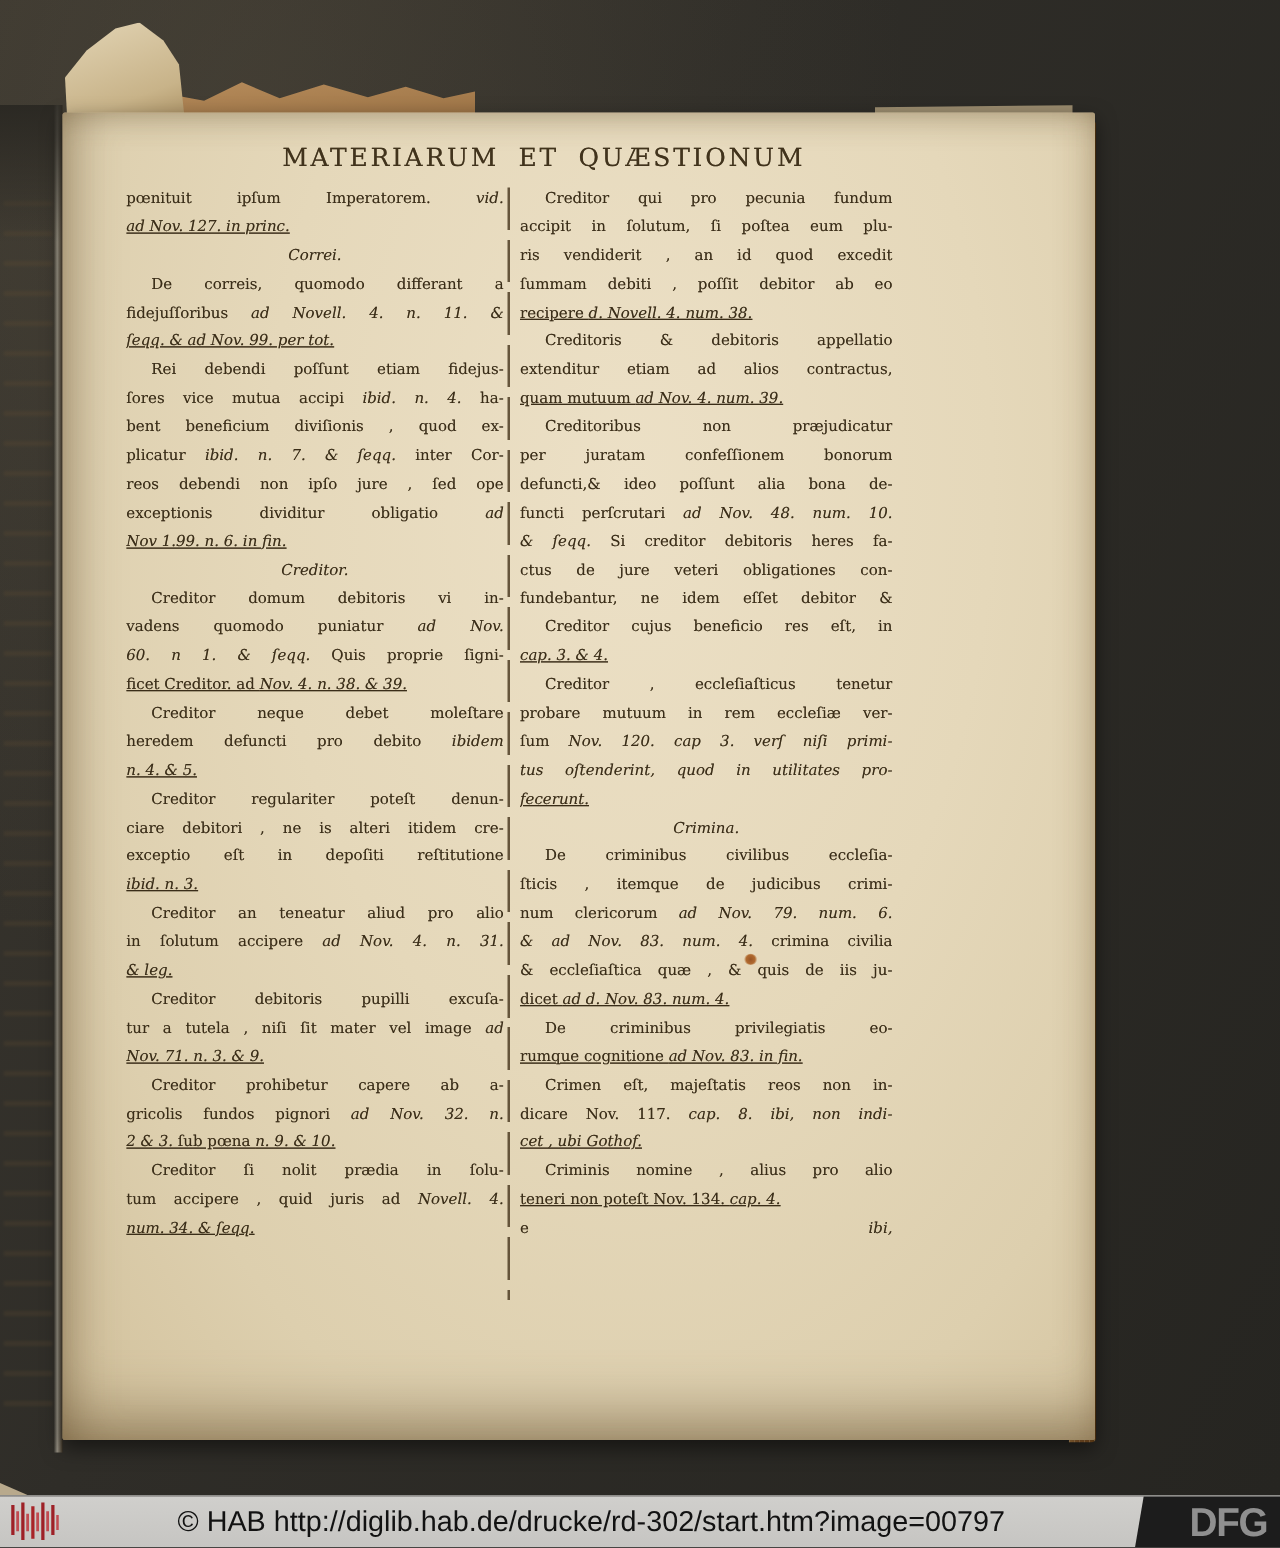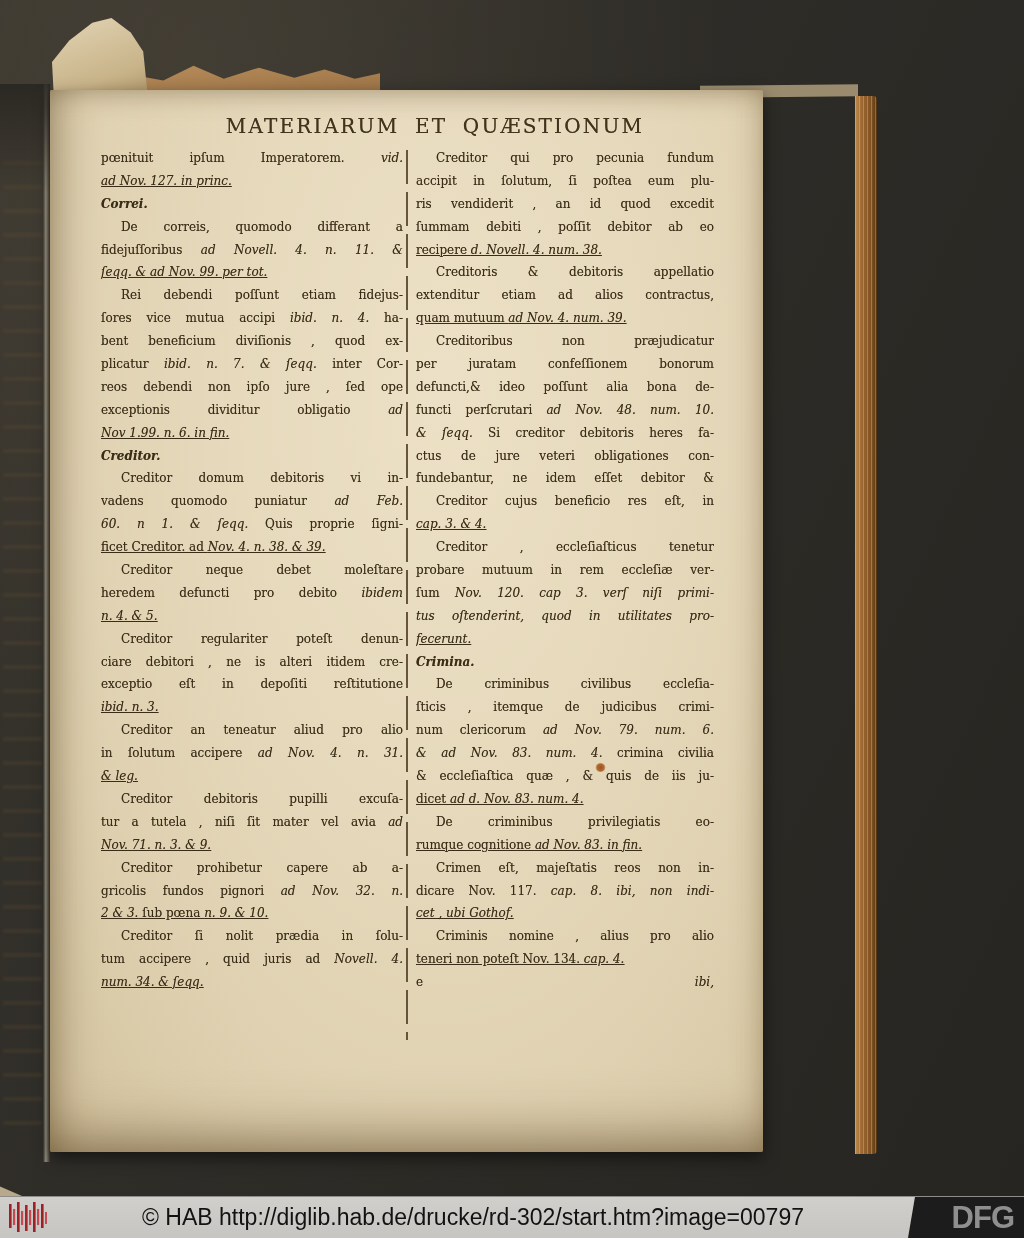--- a/index.html
+++ b/index.html
@@ -13,21 +13,21 @@
   
   .prev-edge{position:absolute;left:0;top:84px;width:50px;height:1078px;
     background:linear-gradient(to right,#9d8a68 0%,#c7b592 10%,#dccb a 0,#d8c7a4 30%,#e0d1ae 62%,#cdbb95 84%,#b7a37c 94%,#8a764f 100%);}
   .prev-edge .ghost{position:absolute;left:3px;top:70px;right:8px;bottom:30px;opacity:.55;filter:blur(1.1px);
     background:repeating-linear-gradient(to bottom,rgba(0,0,0,0) 0 7px,rgba(108,84,52,.38) 7px 11px,rgba(0,0,0,0) 11px 24px);}
   .prev-edge .topshadow{position:absolute;left:0;top:0;width:100%;height:110px;
     background:linear-gradient(to bottom,rgba(40,38,33,.88) 0%,rgba(40,38,33,0) 100%);}
   .prev-edge .crease{position:absolute;right:0;top:0;width:7px;height:100%;
     background:linear-gradient(to right,rgba(0,0,0,0),rgba(250,242,220,.5) 40%,rgba(74,58,36,.55) 100%);}
   
-  .page{position:absolute;left:50px;top:90px;width:713px;height:1062px;border-radius:2px;
+  .page{position:absolute;left:50px;top:90px;width:826px;height:1062px;border-radius:2px;
     background:
       radial-gradient(ellipse at 55% 28%, #ece0c6 0%, #e5d8ba 45%, #ddcfae 75%, #d2c19c 100%);
     box-shadow:
       inset 26px 0 42px -22px rgba(96,74,42,.5),
       inset -14px 0 30px -16px rgba(120,92,52,.38),
       inset 0 -46px 54px -30px rgba(96,74,42,.55),
       inset 0 18px 30px -20px rgba(96,74,42,.4),
       0 6px 16px rgba(0,0,0,.5);}
   
   .fore-edge{position:absolute;left:855px;top:96px;width:22px;height:1058px;
@@ -52,21 +52,21 @@
     font-size:20px;letter-spacing:2.2px;word-spacing:7px;color:#41331c;
     text-shadow:0 0 .5px rgba(58,45,24,.65);}
   .col{position:absolute;top:57px;font-size:12px;color:#3a2d18;
     text-shadow:0 0 .4px rgba(58,45,24,.5);}
   .col-left{left:51px;width:302px;}
   .col-right{left:366px;width:298px;}
   .line{height:22.9px;line-height:22.9px;overflow:hidden;}
   .ln-mid,.ln-first{text-align:justify;text-align-last:justify;}
   .ln-first{text-indent:20px;}
   .ln-end{text-align:left;text-decoration:underline;}
-  .ln-center{font-weight:bold;}
+  .ln-center{text-align:center;}
   .ln-split{display:flex;justify-content:space-between;}
   .it{font-style:italic;}
   .col-rule{position:absolute;left:356px;top:60px;width:1.6px;height:890px;opacity:.85;
     background:repeating-linear-gradient(to bottom,#4e3d24 0 34px,rgba(78,61,36,0) 34px 42px);}
   .stain{position:absolute;left:545px;top:673px;width:11px;height:9px;border-radius:50%;
     background:radial-gradient(circle,#9a5524 0%,#b06a30 50%,rgba(176,106,48,0) 75%);filter:blur(.5px);}
   
   .footer{position:absolute;left:0;top:1196px;width:1024px;height:42px;
     background:linear-gradient(to bottom,#d0cfcc 0%,#c6c5c2 100%);
     border-top:1px solid #8e8d8a;box-sizing:border-box;
@@ -113,35 +113,35 @@
         <div class="line ln-end"><span class="it">ſeqq. &amp; ad Nov. 99. per tot.</span></div>
         <div class="line ln-first"><span>Rei debendi poſſunt etiam fidejus-</span></div>
         <div class="line ln-mid"><span>ſores vice mutua accipi </span><span class="it">ibid. n. 4.</span><span> ha-</span></div>
         <div class="line ln-mid"><span>bent beneficium diviſionis , quod ex-</span></div>
         <div class="line ln-mid"><span>plicatur </span><span class="it">ibid. n. 7. &amp; ſeqq.</span><span> inter Cor-</span></div>
         <div class="line ln-mid"><span>reos debendi non ipſo jure , ſed ope</span></div>
         <div class="line ln-mid"><span>exceptionis dividitur obligatio </span><span class="it">ad</span></div>
         <div class="line ln-end"><span class="it">Nov 1.99. n. 6. in fin.</span></div>
         <div class="line ln-center"><span class="it">Creditor.</span></div>
         <div class="line ln-first"><span>Creditor domum debitoris vi in-</span></div>
-        <div class="line ln-mid"><span>vadens quomodo puniatur </span><span class="it">ad Feb.</span></div>
+        <div class="line ln-mid"><span>vadens quomodo puniatur </span><span class="it">ad Nov.</span></div>
         <div class="line ln-mid"><span class="it">60. n 1. &amp; ſeqq.</span><span> Quis proprie ſigni-</span></div>
         <div class="line ln-end"><span>ficet Creditor. ad </span><span class="it">Nov. 4. n. 38. &amp; 39.</span></div>
         <div class="line ln-first"><span>Creditor neque debet moleſtare</span></div>
         <div class="line ln-mid"><span>heredem defuncti pro debito </span><span class="it">ibidem</span></div>
         <div class="line ln-end"><span class="it">n. 4. &amp; 5.</span></div>
         <div class="line ln-first"><span>Creditor regulariter poteſt denun-</span></div>
         <div class="line ln-mid"><span>ciare debitori , ne is alteri itidem cre-</span></div>
         <div class="line ln-mid"><span>exceptio eſt in depoſiti reſtitutione</span></div>
         <div class="line ln-end"><span class="it">ibid. n. 3.</span></div>
         <div class="line ln-first"><span>Creditor an teneatur aliud pro alio</span></div>
         <div class="line ln-mid"><span>in ſolutum accipere </span><span class="it">ad Nov. 4. n. 31.</span></div>
         <div class="line ln-end"><span class="it">&amp; leg.</span></div>
         <div class="line ln-first"><span>Creditor debitoris pupilli excuſa-</span></div>
-        <div class="line ln-mid"><span>tur a tutela , niſi ſit mater vel avia </span><span class="it">ad</span></div>
+        <div class="line ln-mid"><span>tur a tutela , niſi ſit mater vel image </span><span class="it">ad</span></div>
         <div class="line ln-end"><span class="it">Nov. 71. n. 3. &amp; 9.</span></div>
         <div class="line ln-first"><span>Creditor prohibetur capere ab a-</span></div>
         <div class="line ln-mid"><span>gricolis fundos pignori </span><span class="it">ad Nov. 32. n.</span></div>
         <div class="line ln-end"><span class="it">2 &amp; 3.</span><span> ſub pœna </span><span class="it">n. 9. &amp; 10.</span></div>
         <div class="line ln-first"><span>Creditor ſi nolit prædia in ſolu-</span></div>
         <div class="line ln-mid"><span>tum accipere , quid juris ad </span><span class="it">Novell. 4.</span></div>
         <div class="line ln-end"><span class="it">num. 34. &amp; ſeqq.</span></div>
       </div>
     <div class="col col-right">
         <div class="line ln-first"><span>Creditor qui pro pecunia fundum</span></div>

